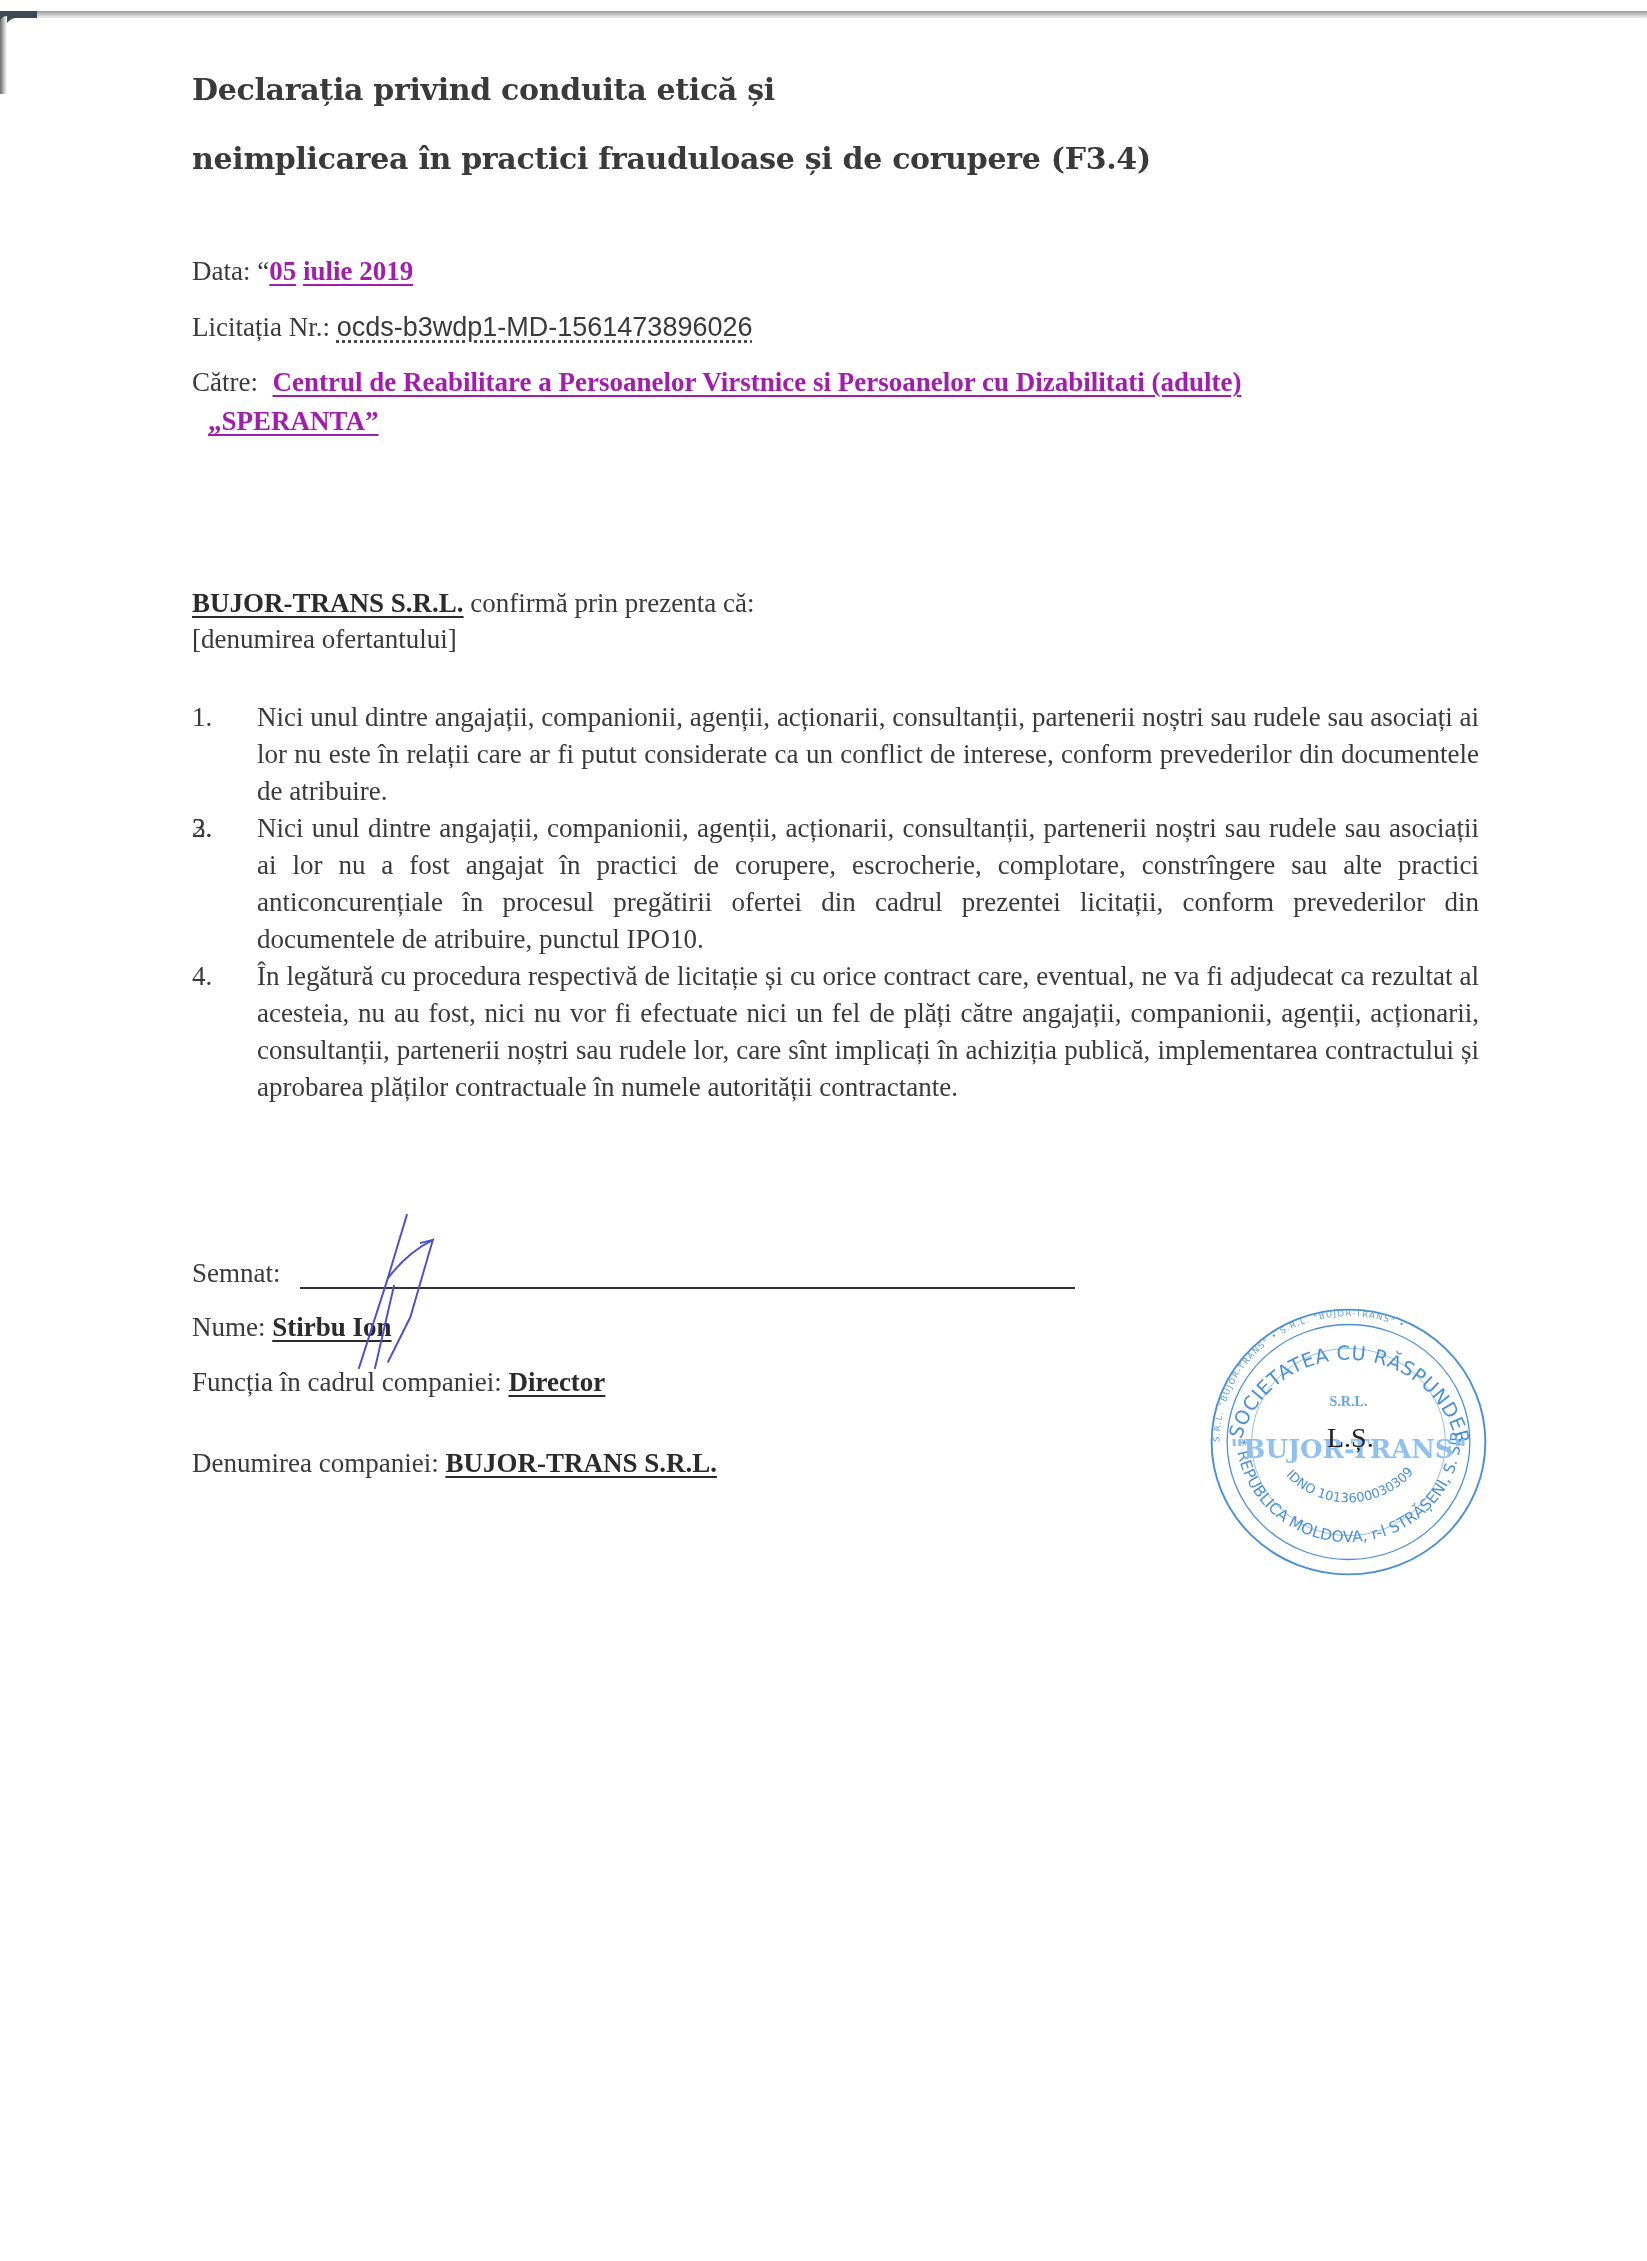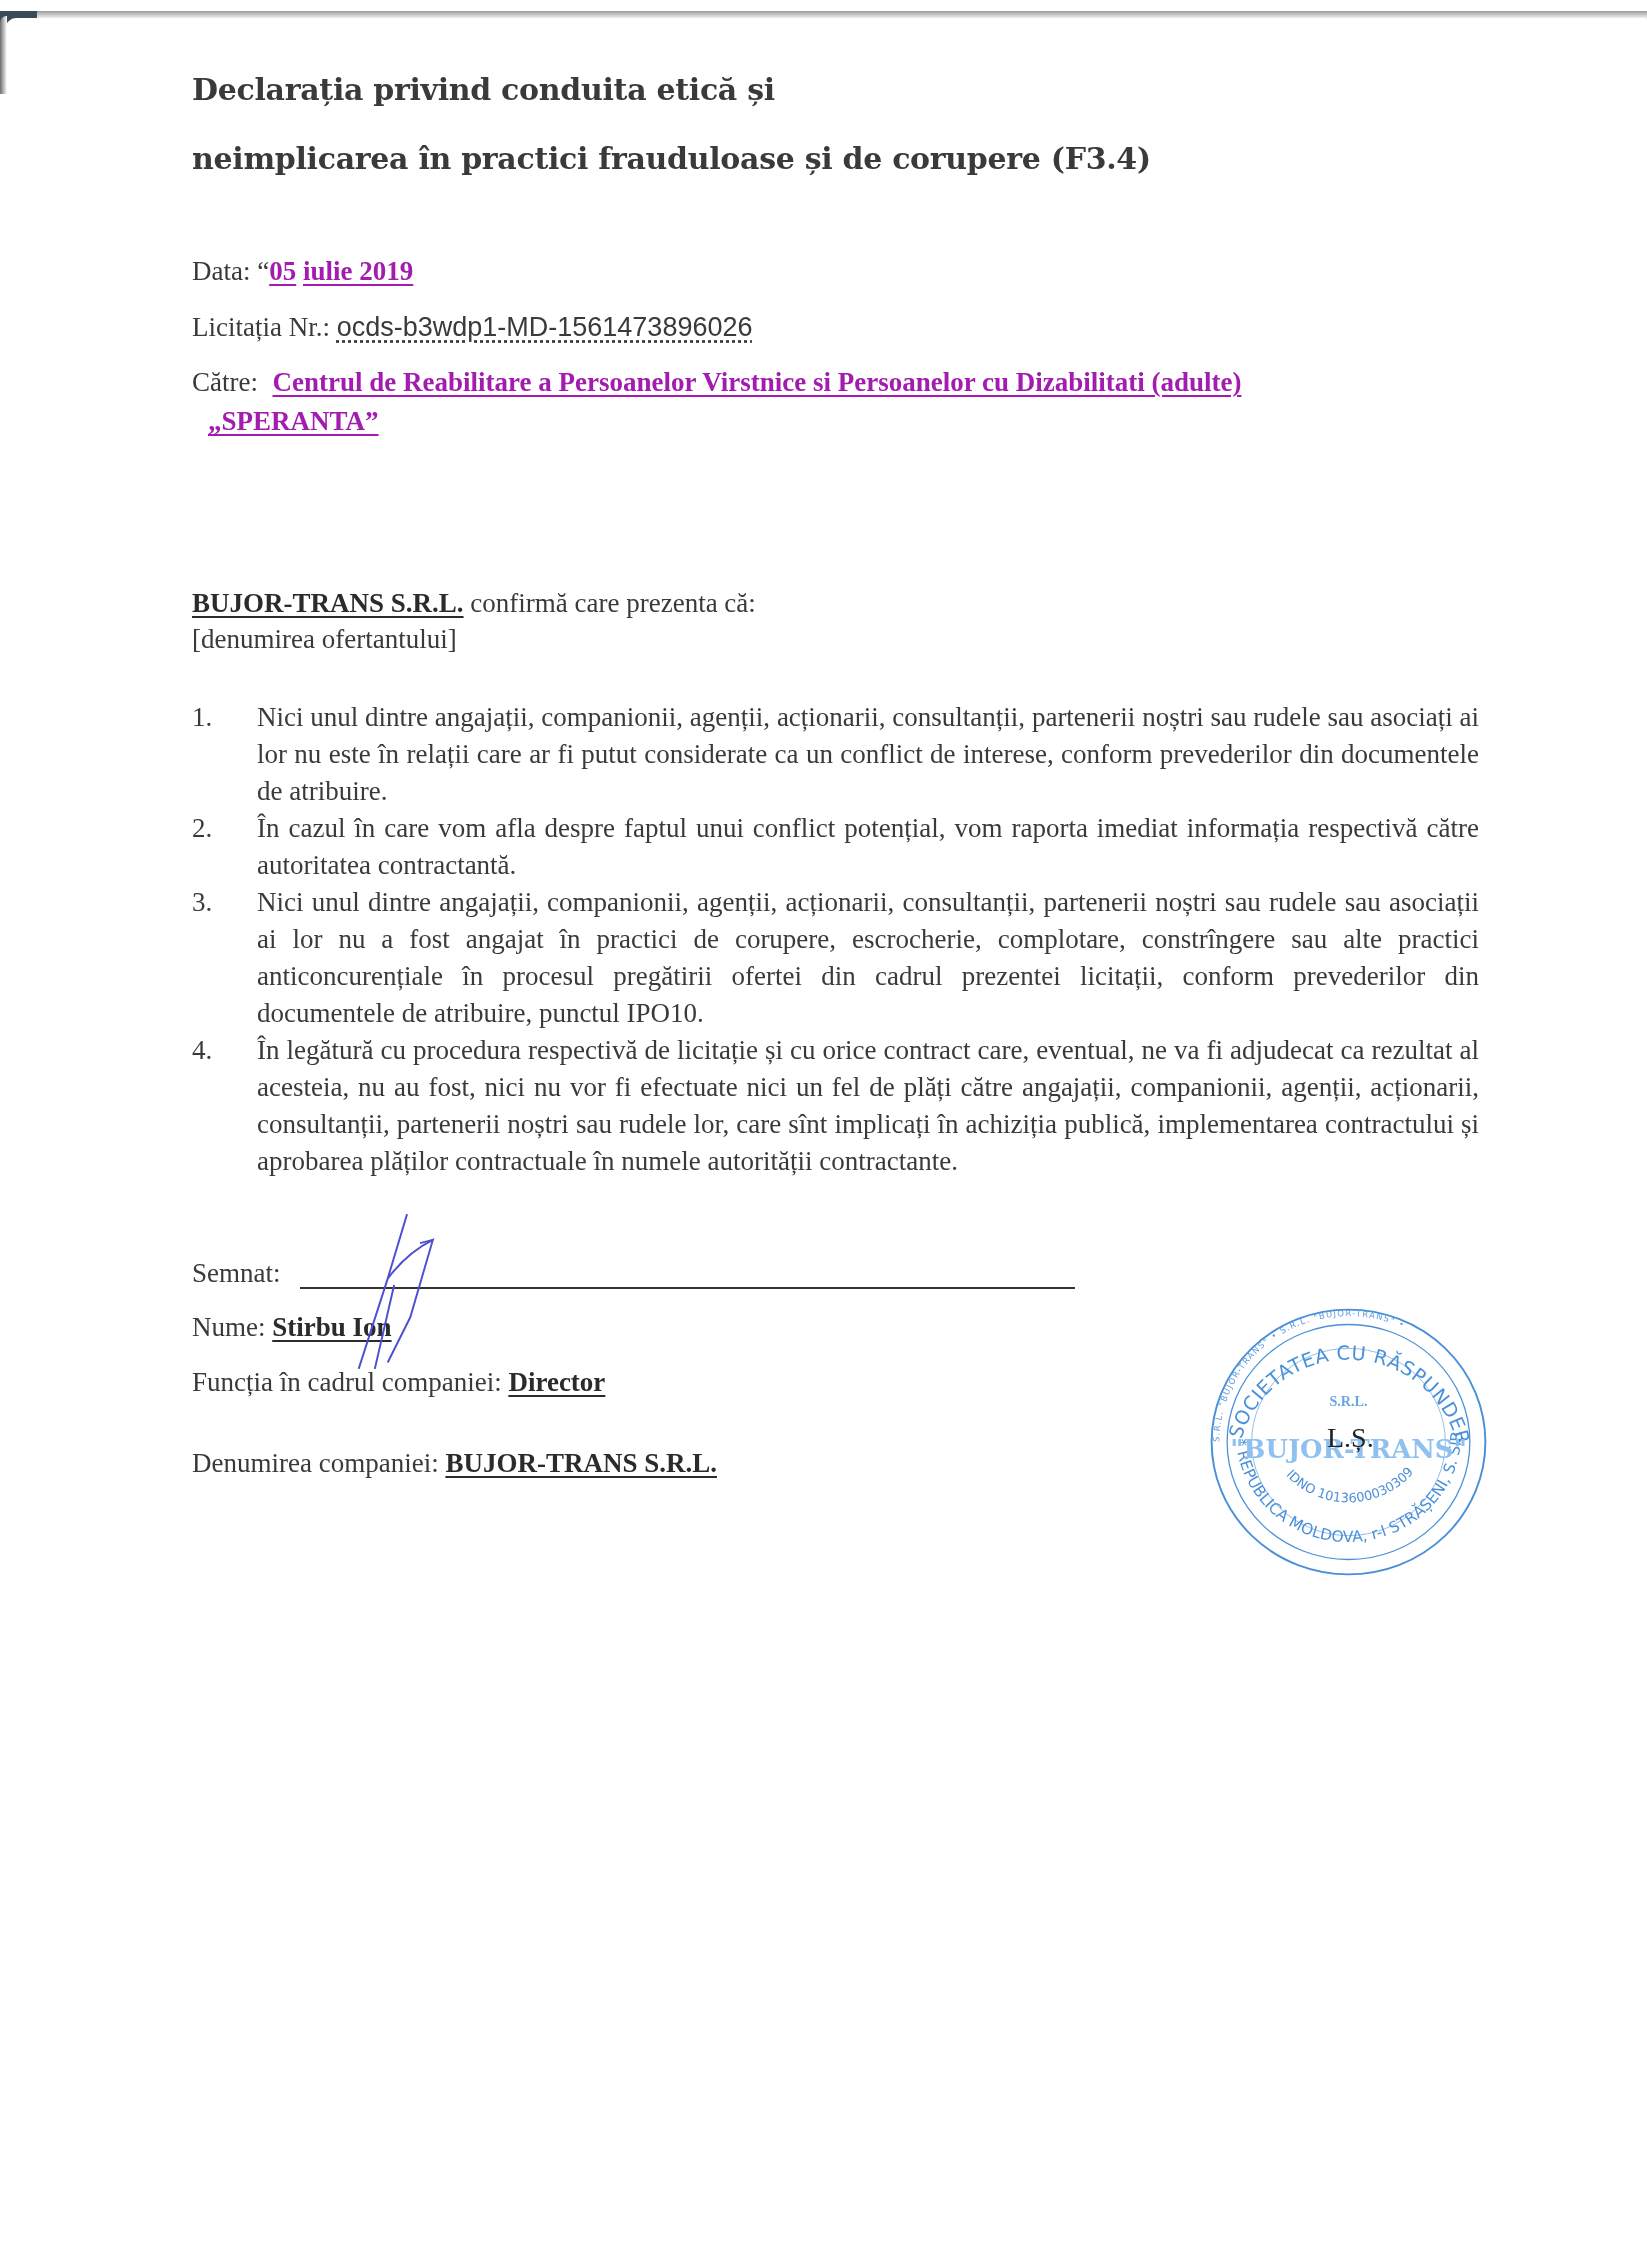--- a/index.html
+++ b/index.html
@@ -74,32 +74,31 @@
 <div class="abs meta" style="left:192px; top:367px;">
   <span>Către:</span>
   <span class="val-bold" style="margin-left:7.8px;">Centrul de Reabilitare a Persoanelor Virstnice si Persoanelor cu Dizabilitati (adulte)</span>
 </div>
 <div class="abs meta" style="left:208px; top:406px;">
   <span class="val-bold">„SPERANTA”</span>
 </div>
 
 <div class="abs body-text" style="left:192px; top:588px;">
   <span class="bold-u">BUJOR-TRANS S.R.L.</span>
-  <span>confirmă care prezenta că:</span>
+  <span>confirmă prin prezenta că:</span>
 </div>
 <div class="abs body-text" style="left:192px; top:624px;">[denumirea ofertantului]</div>
 
 <div class="list">
   <div class="list-item">
     <span class="num">1.</span>
     <span>Nici unul dintre angajații, companionii, agenții, acționarii, consultanții, partenerii noștri sau rudele sau asociați ai lor nu este în relații care ar fi putut considerate ca un conflict de interese, conform prevederilor din documentele de atribuire.</span>
   </div>
   <div class="list-item">
     <span class="num">2.</span>
-    <span>În cazul în care vom afla despre faptul unui conflict potențial, vom raporta imediat informația respectivă către autoritatea contractantă.</span>
   </div>
   <div class="list-item">
     <span class="num">3.</span>
     <span>Nici unul dintre angajații, companionii, agenții, acționarii, consultanții, partenerii noștri sau rudele sau asociații ai lor nu a fost angajat în practici de corupere, escrocherie, complotare, constrîngere sau alte practici anticoncurențiale în procesul pregătirii ofertei din cadrul prezentei licitații, conform prevederilor din documentele de atribuire, punctul IPO10.</span>
   </div>
   <div class="list-item">
     <span class="num">4.</span>
     <span>În legătură cu procedura respectivă de licitație și cu orice contract care, eventual, ne va fi adjudecat ca rezultat al acesteia, nu au fost, nici nu vor fi efectuate nici un  fel de plăți către angajații, companionii, agenții, acționarii, consultanții, partenerii noștri sau rudele lor, care sînt implicați în achiziția publică, implementarea contractului și aprobarea plăților contractuale în numele autorității contractante.</span>
   </div>
 </div>

